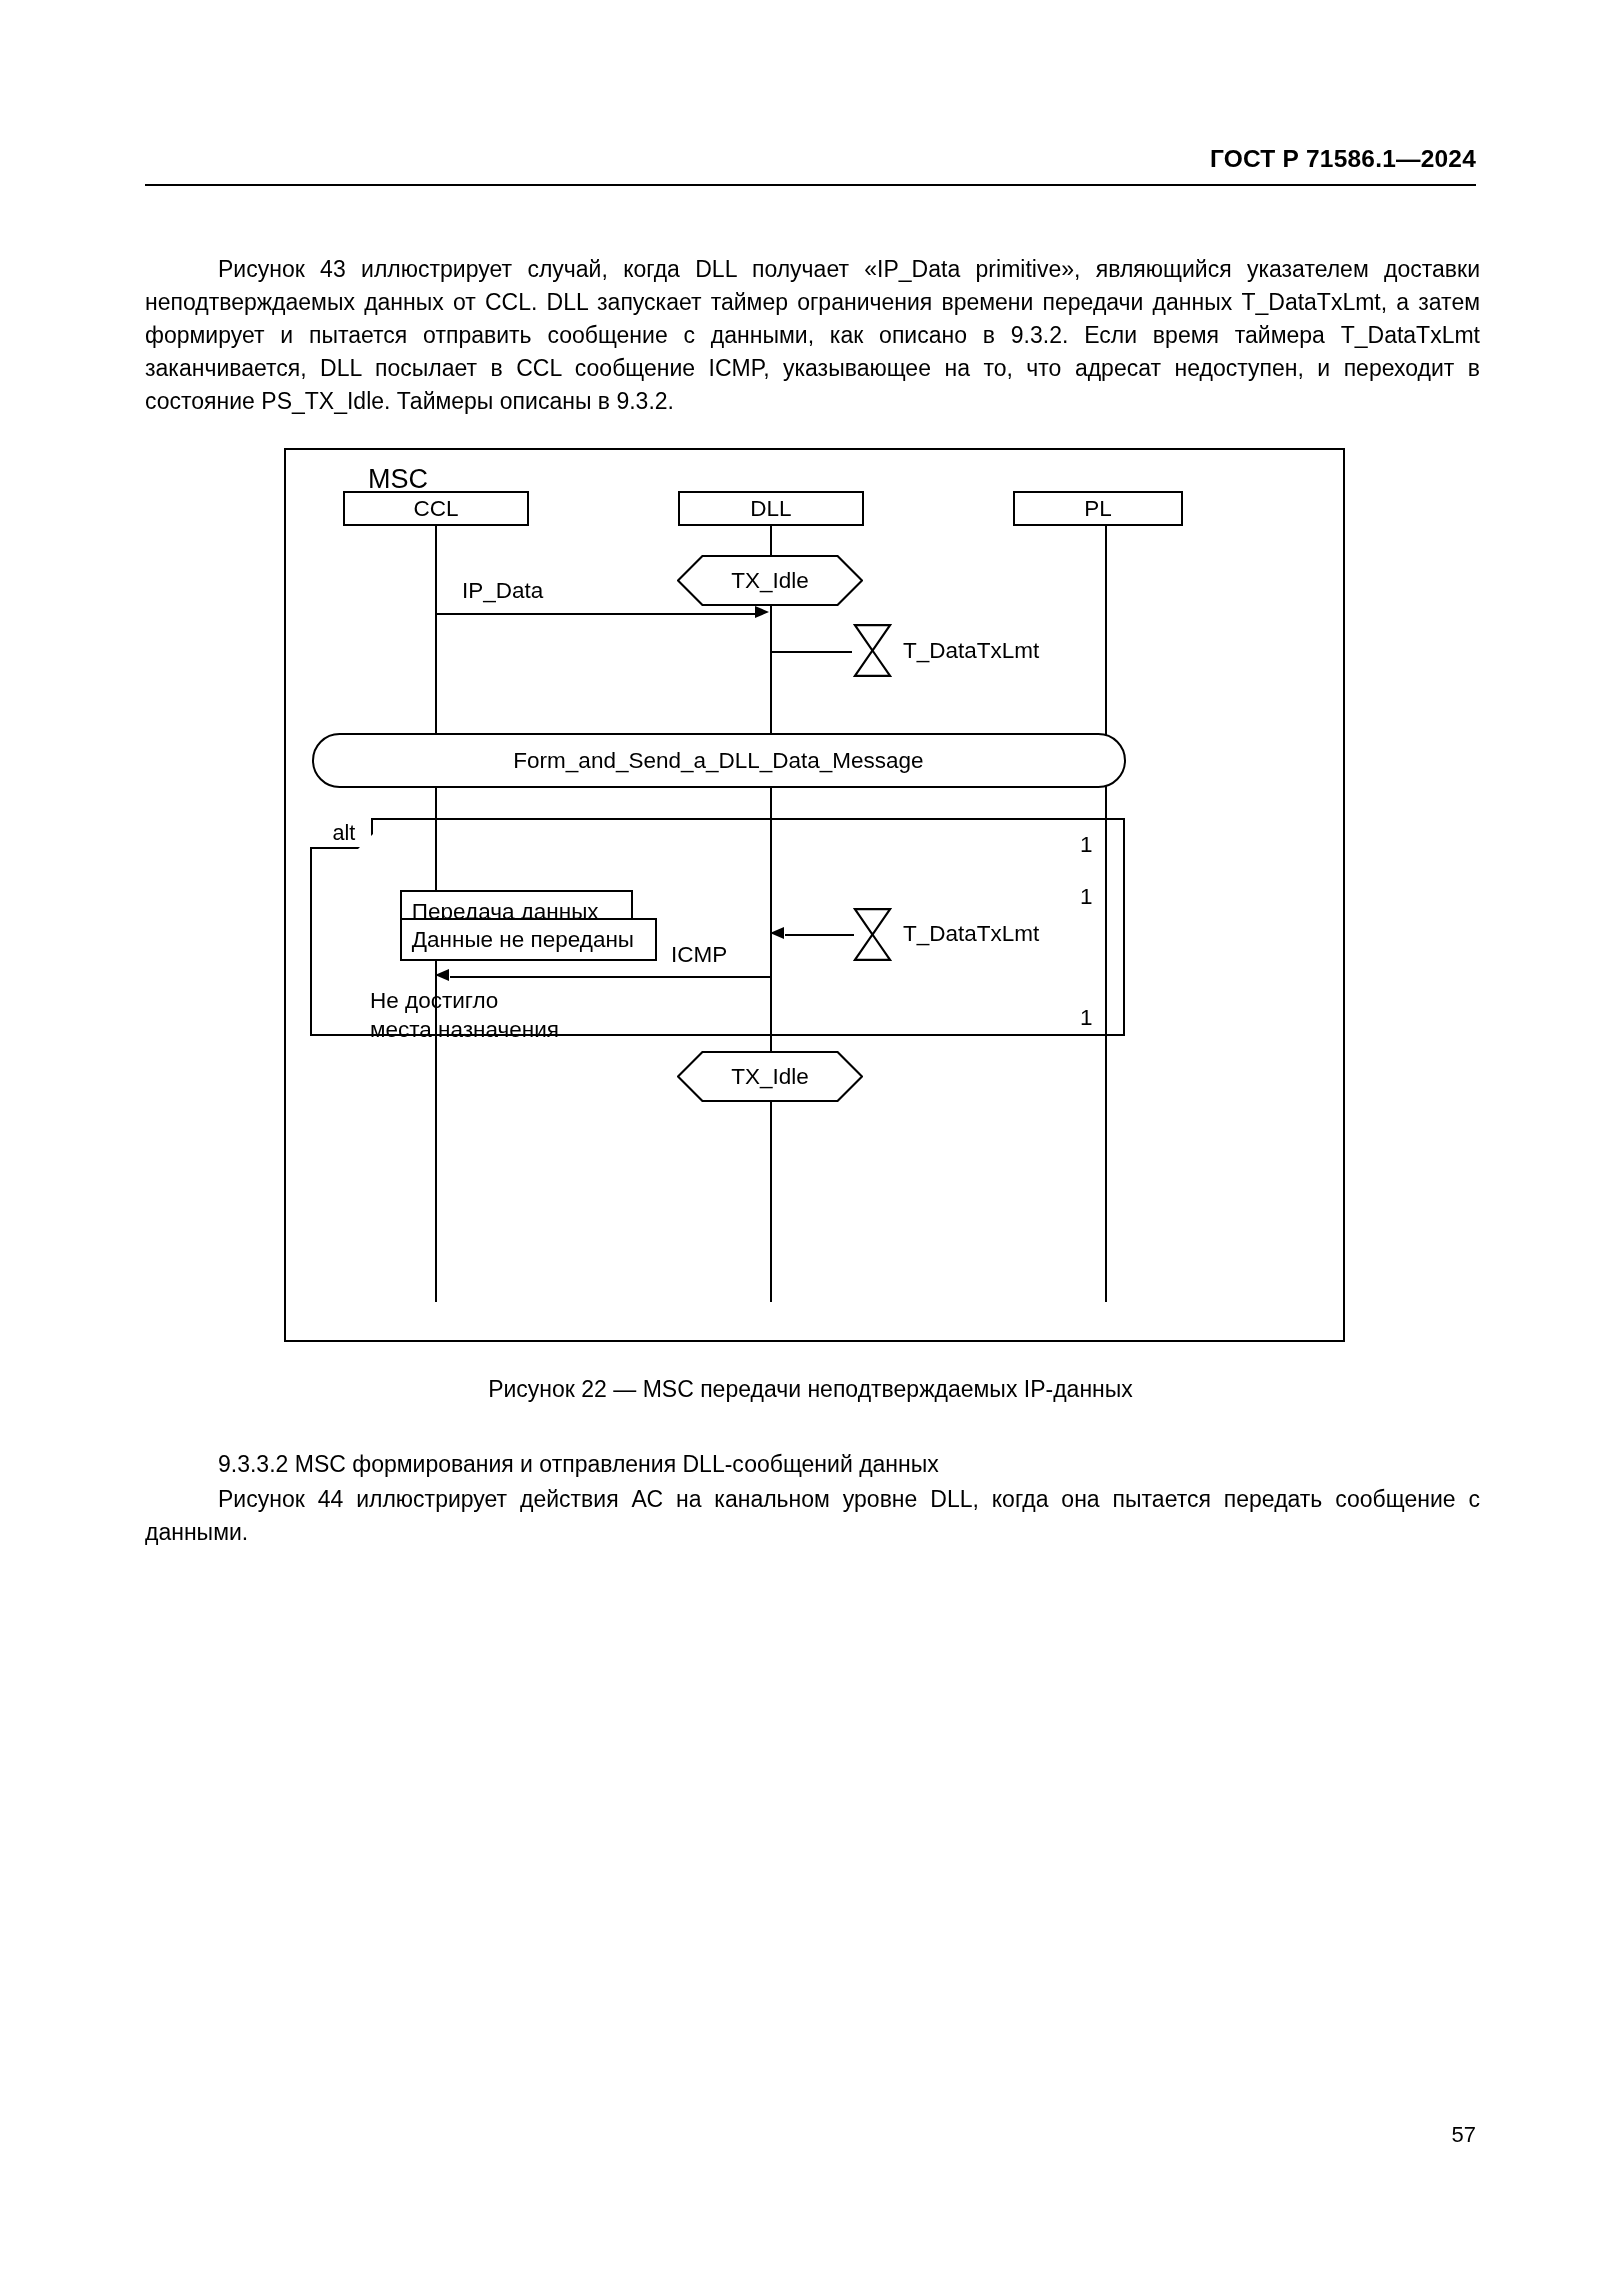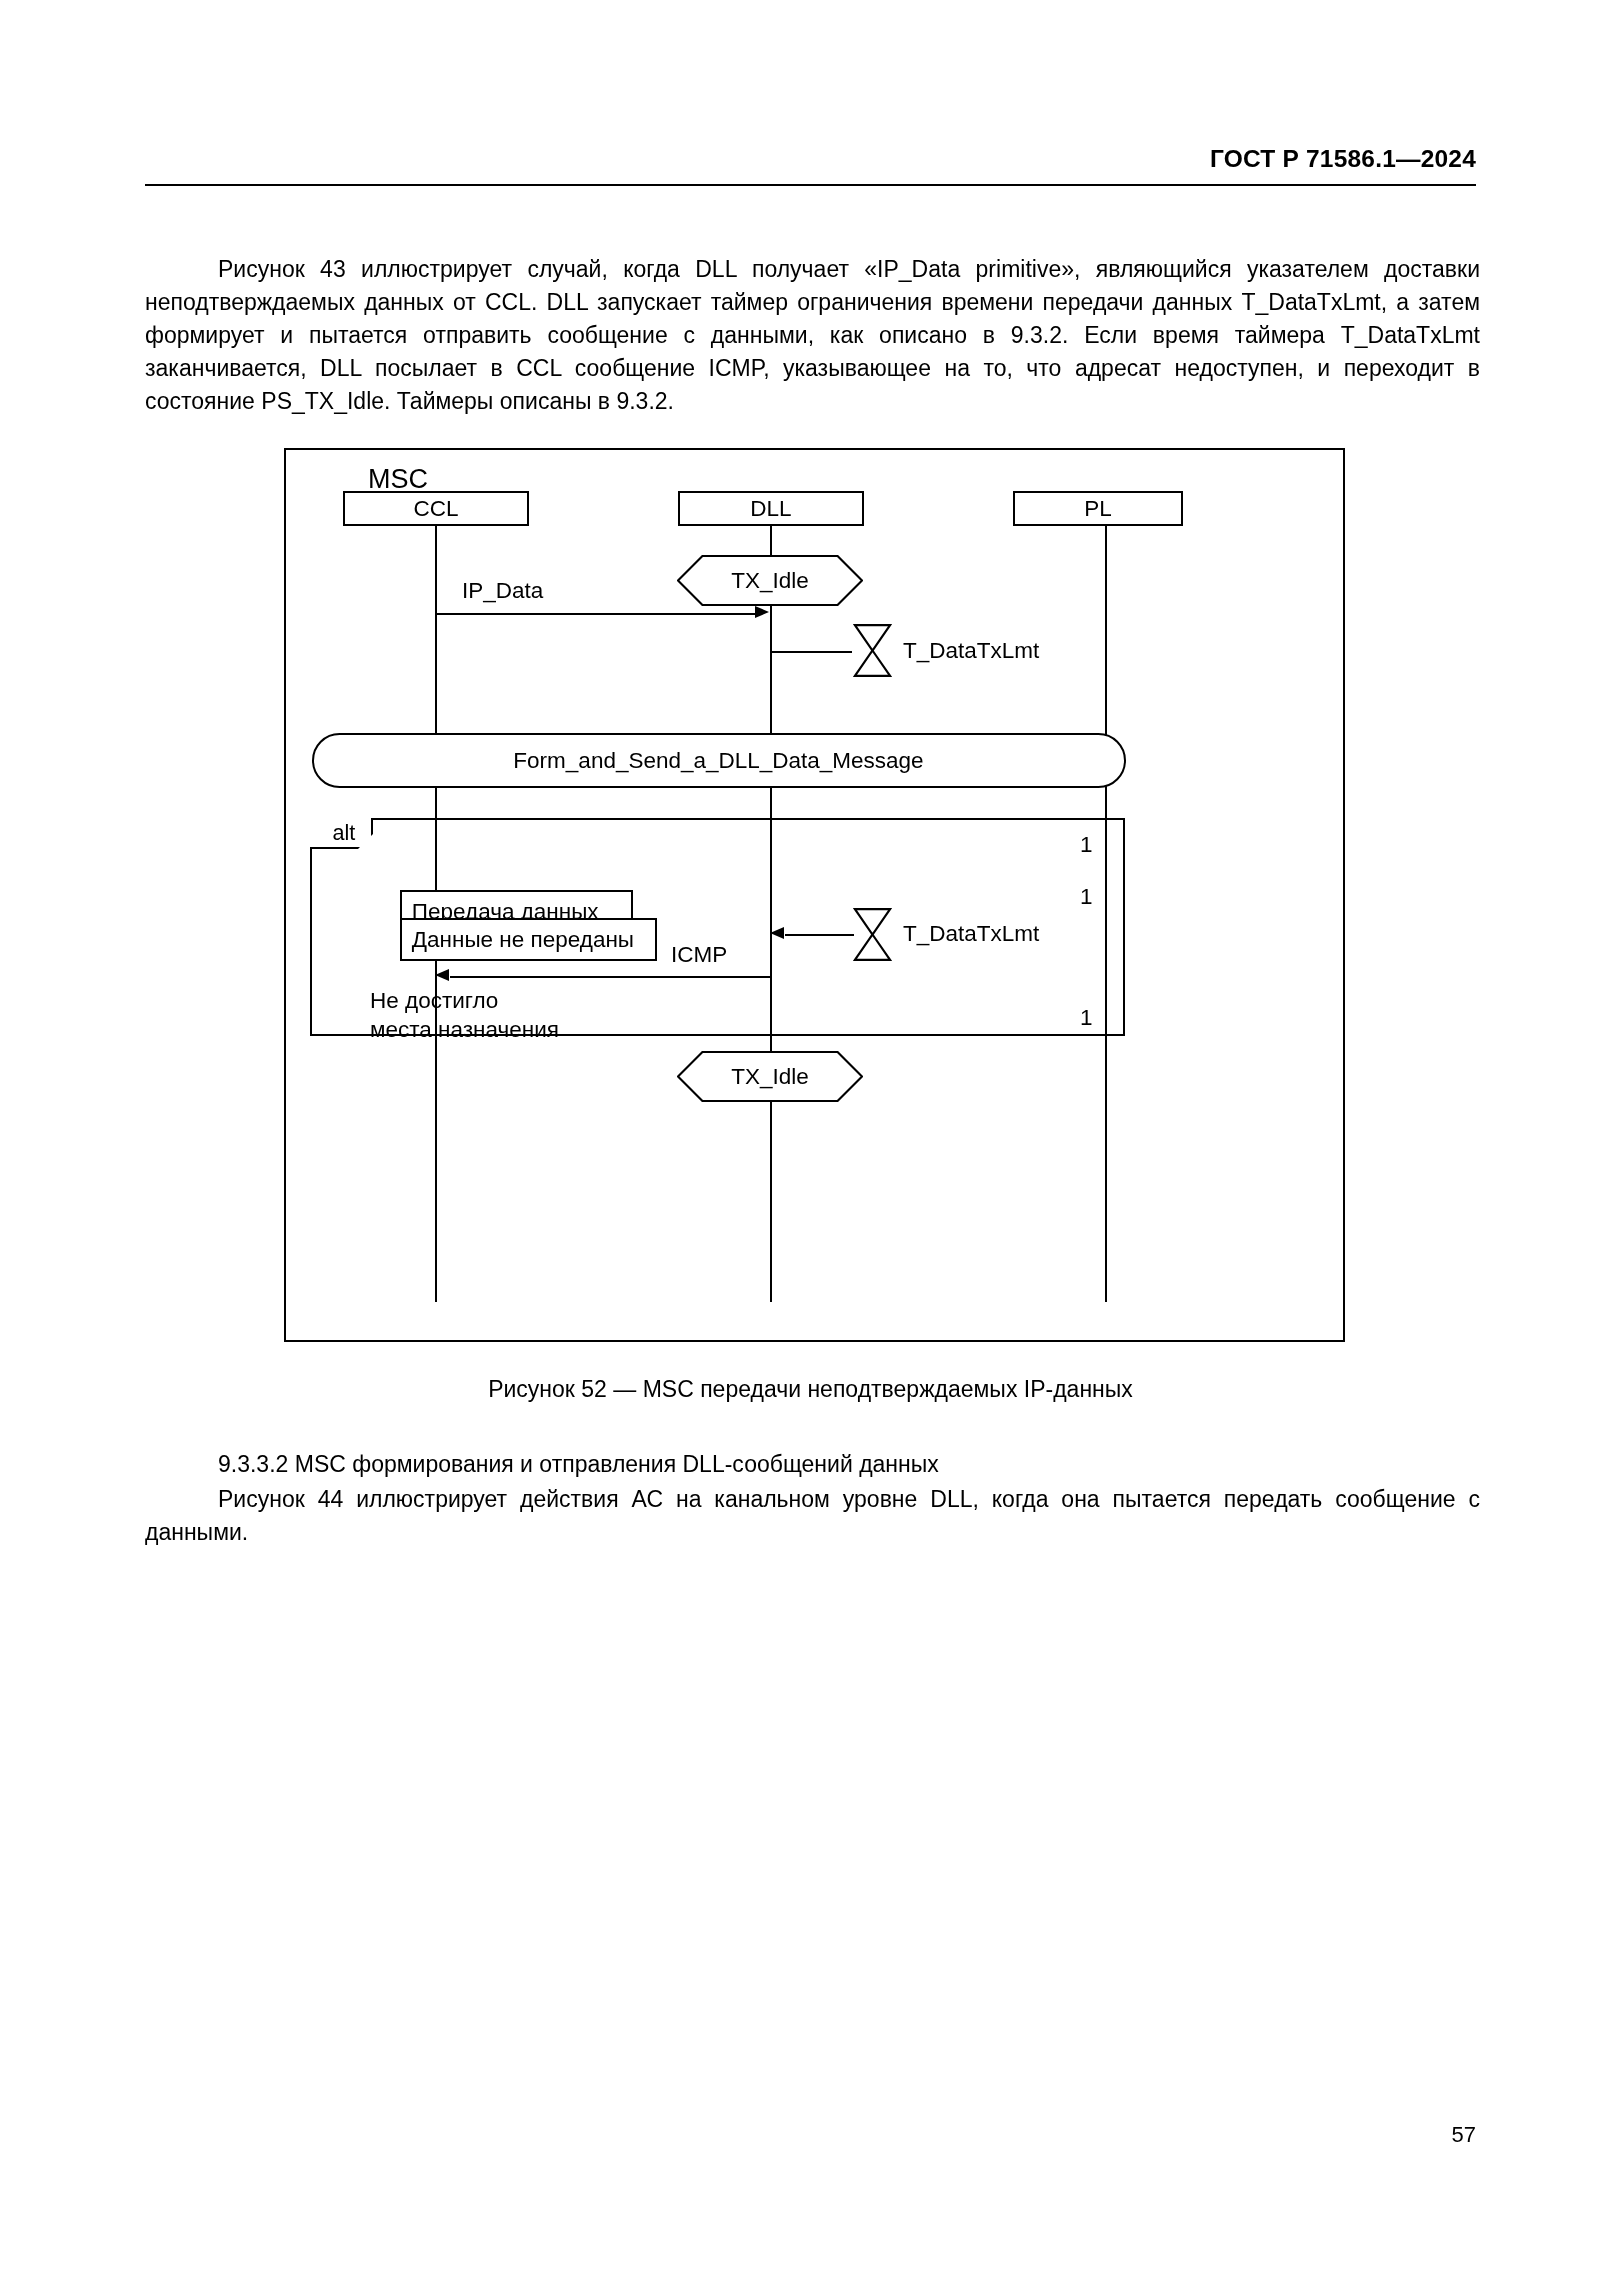--- a/index.html
+++ b/index.html
@@ -286,21 +286,21 @@
 
     <div class="hex" style="left:391px; top:601px;">
       <svg width="186" height="51" viewBox="0 0 190 52">
         <polygon points="26,1 164,1 189,26 164,51 26,51 1,26" fill="#fff" stroke="#000" stroke-width="2.2"></polygon>
       </svg>
       <span>TX_Idle</span>
     </div>
 
   </div>
 
-  <div class="figure-caption">Рисунок 52 — MSC передачи неподтверждаемых IP-данных</div>
+  <div class="figure-caption">Рисунок 22 — MSC передачи неподтверждаемых IP-данных</div>
 
   <div class="txt para-2-head">9.3.3.2 MSC формирования и отправления DLL-сообщений данных</div>
   <div class="txt para-2">Рисунок 44 иллюстрирует действия АС на канальном уровне DLL, когда она пытается передать сообщение с данными.</div>
 
   <div class="page-number">57</div>
 
 </div>
 
 
 </body></html>

